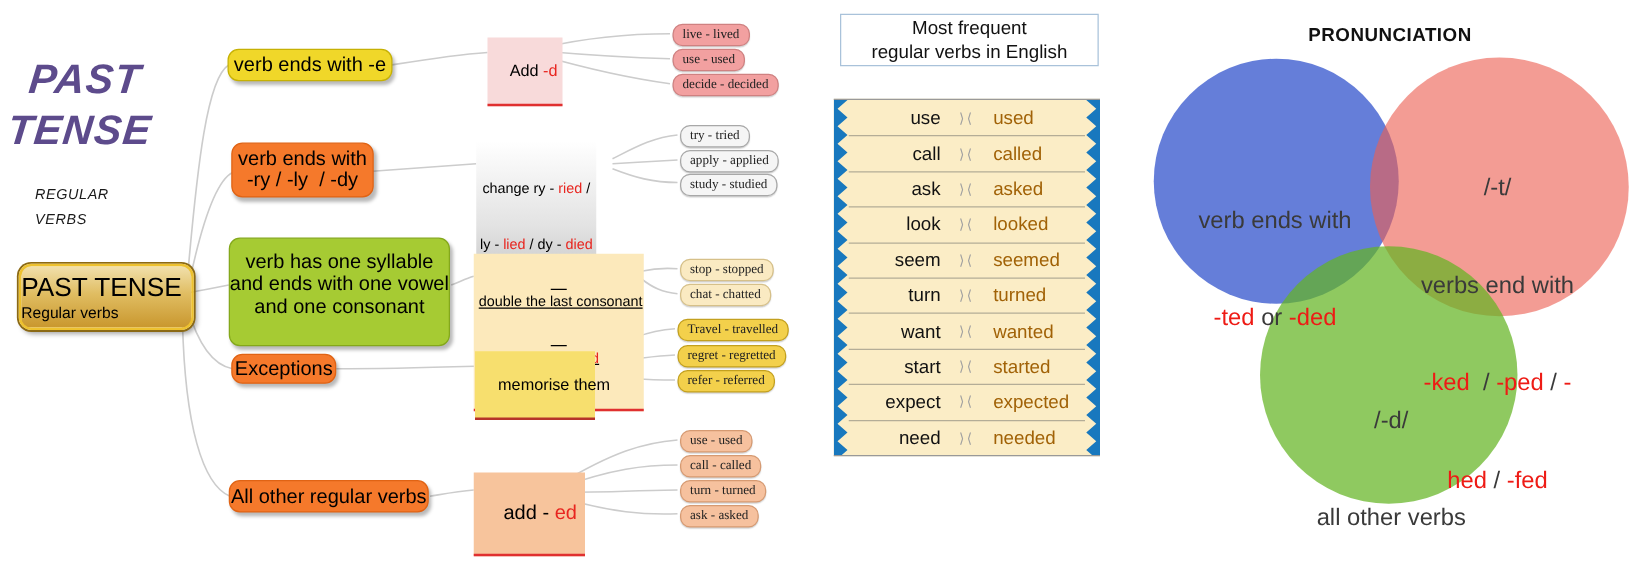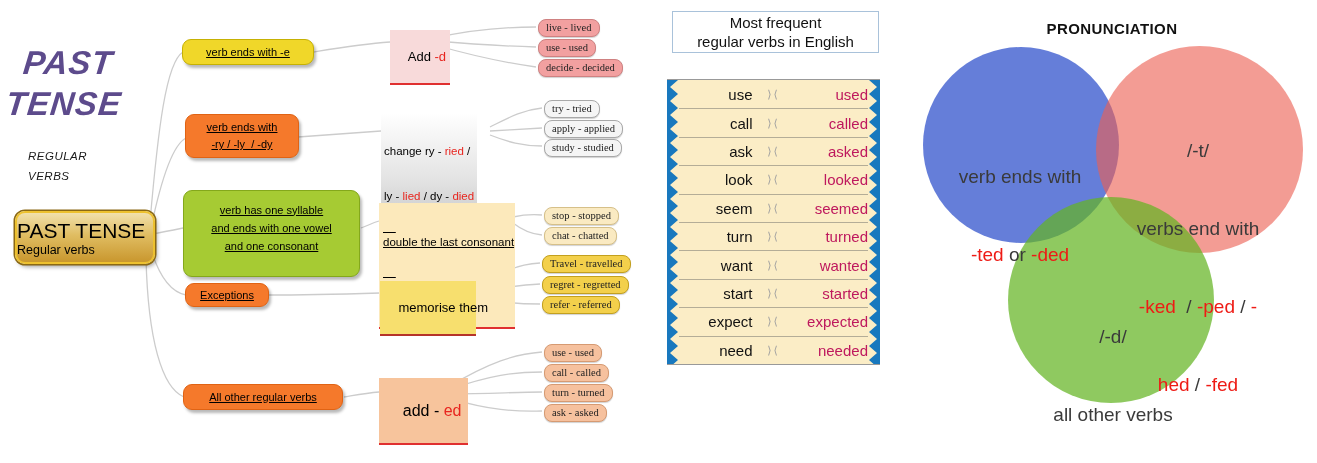--- a/index.html
+++ b/index.html
@@ -16,27 +16,27 @@
     color:#1a1a1a;font-weight:400;font-style:italic;font-size:11.5px;line-height:20px;
     letter-spacing:.5px;}
   .root-node{position:absolute;left:15px;top:211px;width:136px;height:49px;z-index:2;
     background:linear-gradient(180deg,#f1e0ac 0%,#e0bd62 45%,#c9972e 100%);
     border:2px solid #edc12f;border-radius:10px;box-shadow:0 0 0 1.5px #8b6914,2px 3px 4px rgba(0,0,0,.35);
     display:flex;flex-direction:column;justify-content:center;}
   .root-node .rt1{font-size:21px;color:#000;}
   .root-node .rt2{font-size:12.5px;color:#000;}
 
   .branch{position:absolute;z-index:2;display:flex;flex-direction:column;align-items:center;
-    justify-content:center;text-align:center;font-size:11px;line-height:17px;color:#000;
-    border-radius:9px;box-shadow:2px 3px 3px rgba(0,0,0,.28);white-space:pre;text-decoration:underline;}
+    justify-content:center;text-align:center;font-size:16px;line-height:17px;color:#000;
+    border-radius:9px;box-shadow:2px 3px 3px rgba(0,0,0,.28);white-space:pre;}
   .b-yellow{background:#f0d729;border:1.5px solid #c6b103;}
   .b-orange{background:#f5792b;border:1.5px solid #e06314;}
   .b-green{background:#a6cb33;border:1.5px solid #84a81b;line-height:18px;}
 
-  .rule{position:absolute;z-index:2;color:#000;white-space:pre;
+  .rule{position:absolute;z-index:2;text-align:center;color:#000;white-space:pre;
     border-bottom:2.5px solid #e03030;}
   .rule .red{color:#e8251f;}
   .r1{background:#f8dada;font-size:13px;line-height:17px;padding:1px 4px;}
   .r2{background:linear-gradient(180deg,#ffffff 0%,#e3e3e3 55%,#c2c2c2 100%);
       font-size:11.5px;line-height:15px;padding:1px 3px;}
   .r3{background:#fce9bb;font-size:11.5px;line-height:15px;padding:2px 4px;}
   .r4{background:#f7df6e;font-size:13px;line-height:17px;padding:1px 4px;border-bottom-color:#b5342a;}
   .r5{background:#f7c49c;font-size:16px;line-height:21px;padding:1px 6px;}
 
   .chip{position:absolute;z-index:2;font-size:10.5px;line-height:12px;padding:2px 7px;
@@ -56,21 +56,21 @@
   .zz{position:absolute;top:0;}
   .zz-l{left:0;}
   .zz-r{right:0;}
   .vrows{position:absolute;left:12px;right:12px;top:0;bottom:0;
     display:grid;grid-template-rows:repeat(10,1fr);}
   .vrow{display:grid;grid-template-columns:1fr 34px 1fr;align-items:center;
     border-top:1px solid #b4ad97;font-size:15px;}
   .vrow:first-child{border-top:none;}
   .vbase{text-align:right;color:#111;padding-right:4px;}
   .vsep{text-align:center;color:#a0a0a0;font-size:11px;letter-spacing:2px;}
-  .vpast{text-align:right;color:#be185d;padding-left:4px;}
+  .vpast{text-align:left;color:#a16207;padding-left:4px;}
   .website{position:absolute;left:703px;top:388px;width:140px;height:28px;z-index:2;
     background:#8fe88f;border:1px solid #5cc75c;border-radius:8px;
     display:flex;align-items:center;justify-content:center;font-size:14.5px;color:#111;}
 
   
   .venn-title{position:absolute;left:1032px;top:20px;width:160px;z-index:2;text-align:center;
     font-size:15px;font-weight:700;color:#111;letter-spacing:.4px;}
   .circle{position:absolute;border-radius:50%;z-index:2;}
   .c-blue{left:923px;top:47px;width:196px;height:196px;background:rgba(80,108,212,0.88);}
   .c-red{left:1096px;top:46px;width:207px;height:207px;background:rgba(235,95,82,0.62);}

